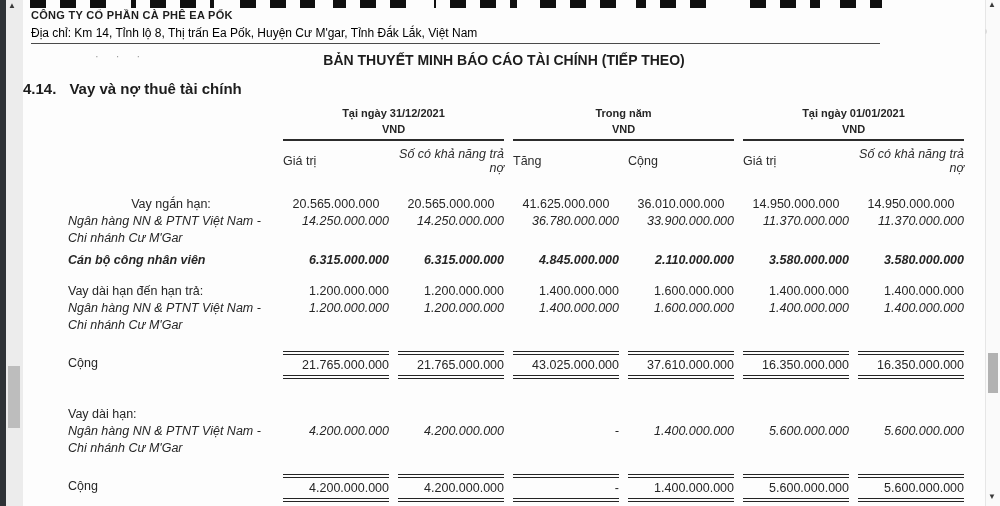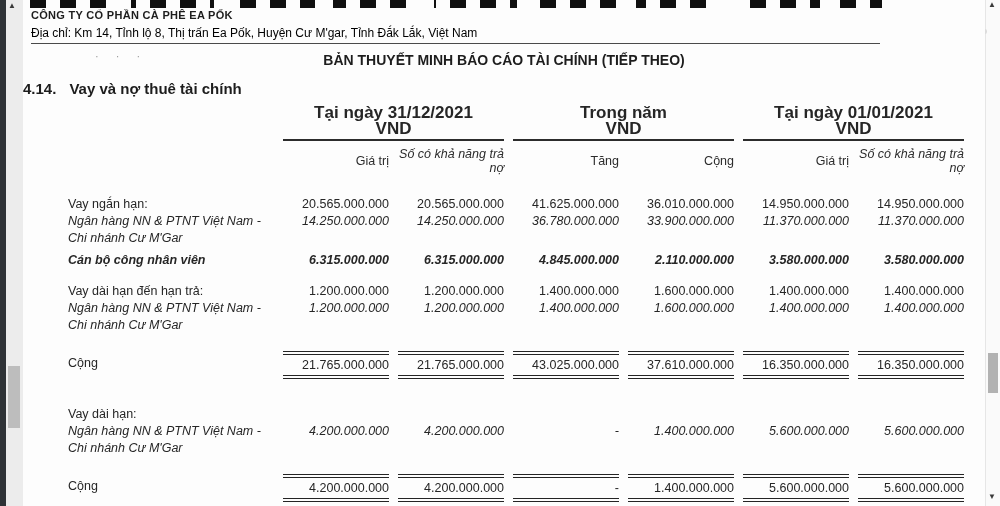--- a/index.html
+++ b/index.html
@@ -35,30 +35,30 @@
   .section .sec-title { margin-left:13px; }
 
   
   table.fin { position:absolute; left:27px; top:100px; border-collapse:separate; border-spacing:9px 0;
               font-size:12.5px; color:#262626; }
   td,th { vertical-align:top; }
   col.c-label { width:215px; }
   col.c-num   { width:106px; }
 
   th.group { font-weight:bold; text-align:center; padding-top:5px; padding-bottom:2px;
-             border-bottom:2px solid #2c2c2c; font-size:17px; line-height:16px; }
+             border-bottom:2px solid #2c2c2c; font-size:11px; line-height:16px; }
   th.blank { border:none; }
   tr.subhead th { font-weight:normal; font-size:12.5px; color:#2c2c2c; height:40px;
                   vertical-align:middle; line-height:14px; }
-  th.sh-c { text-align:right; }
+  th.sh-c { text-align:left; }
   th.sh-r { text-align:right;font-style:italic; }
 
   td.label { padding-left:9px; line-height:17px; }
   td.num   { text-align:right; line-height:17px; white-space:nowrap; }
-  tr.first-body td { padding-top:15px; }
+  tr.first-body td { padding-top:15px;text-align:center; }
   tr.gap-sm td { padding-top:5px;font-weight:bold; }
   tr.gap-md td { padding-top:14px; }
   tr.italic td { font-style:italic; }
   tr.total td { padding-top:17px; font-weight:normal; }
   tr.total td .tl { border-top:4px double #242424; border-bottom:4px double #242424; padding:2px 0 1px; }
   tr.total td.label { padding-top:21px; }
   tr.sect-gap td { padding-top:27px; }
 </style>
 </head>
 <body>

